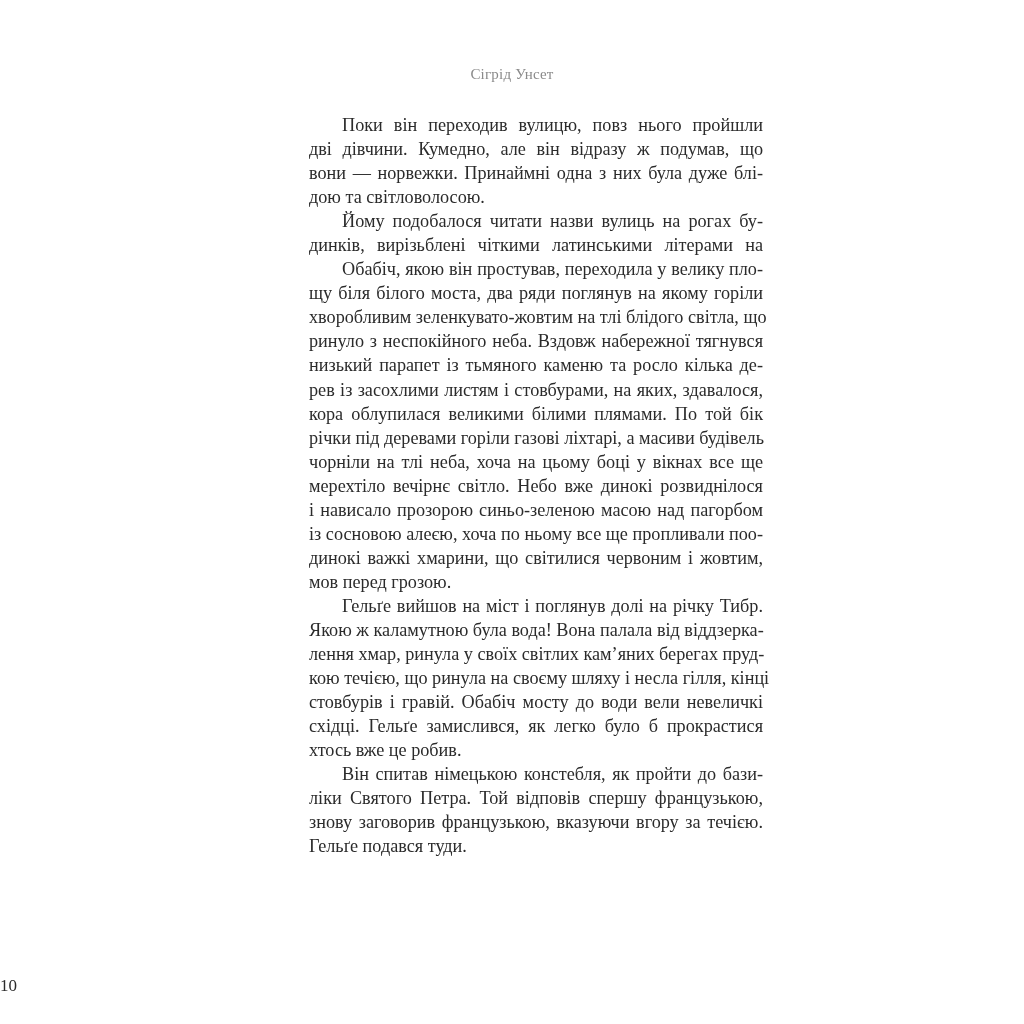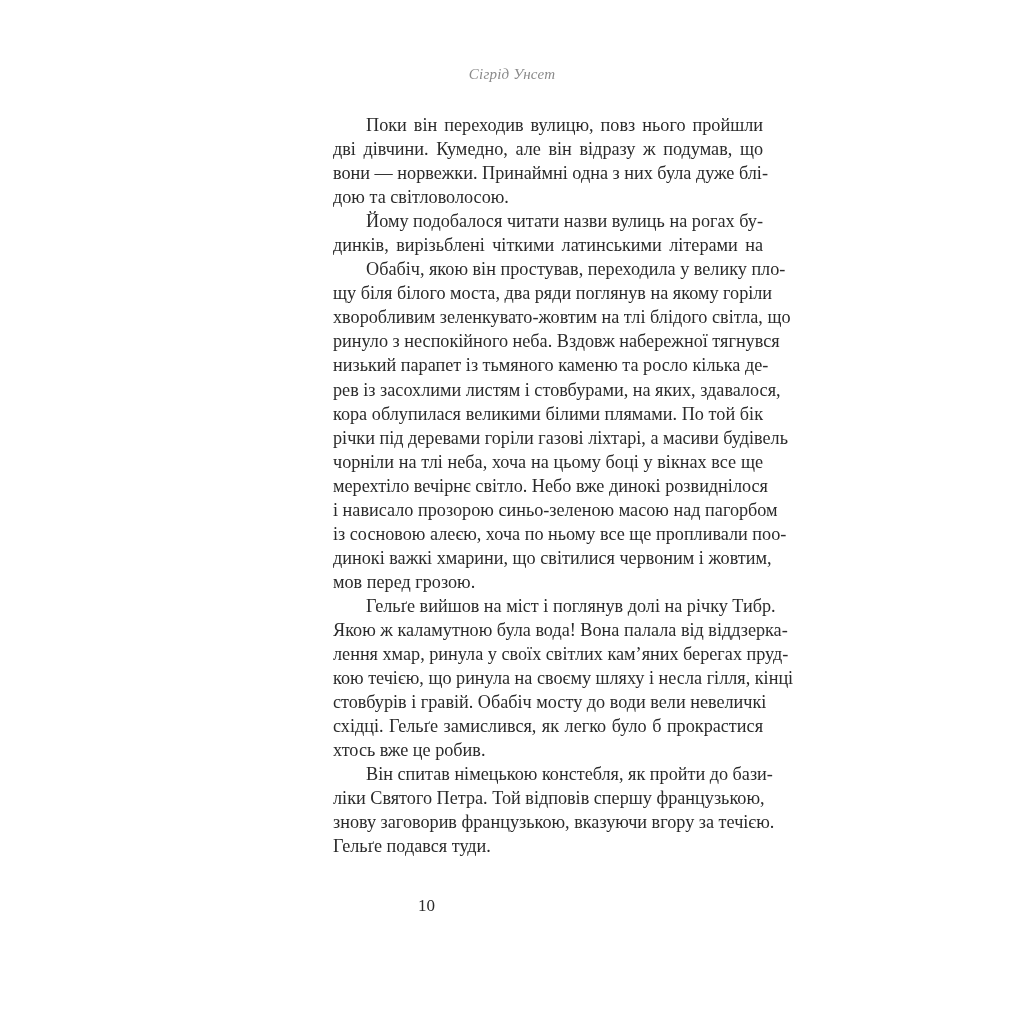--- a/index.html
+++ b/index.html
@@ -4,36 +4,36 @@
 <style>
   html, body { margin: 0; padding: 0; }
   body {
     width: 1024px; height: 1024px; background: #ffffff;
     position: relative; overflow: hidden;
     font-family: "Liberation Serif", "DejaVu Serif", serif;
     color: #2b2b2b;
   }
   .running-head {
     position: absolute; top: 66px; left: 0; width: 1024px;
-    text-align: center; font-style: italic; font-size: 15px;
+    text-align: center; font-size: 15px;
     color: #8a8a8a; letter-spacing: 0.2px;
   }
   .text-block {
     position: absolute; top: 113px; left: 309px; width: 454px;
   }
   .line {
     display: block; height: 24.06px; line-height: 24.06px;
     font-size: 18.2px; white-space: nowrap;
-    text-align: justify; text-align-last: justify; margin-left: 24px;
+    text-align: justify; text-align-last: justify;
   }
   .line.last { text-align-last: left; }
   .line.indent { padding-left: 33px; }
   .page-number {
-    position: absolute; top: 896px; left: 0; width: 853px;
-    text-align: center; font-size: 17px; color: #2b2b2b;
+    position: absolute; top: 976px; left: 0; width: 853px;
+    font-size: 17px; color: #2b2b2b;
   }
 </style>
 </head>
 <body>
 
 <div class="running-head">Сігрід Унсет</div>
 
 <div class="text-block">
   <div>
     <span class="line indent">Поки він переходив вулицю, повз нього пройшли</span>

